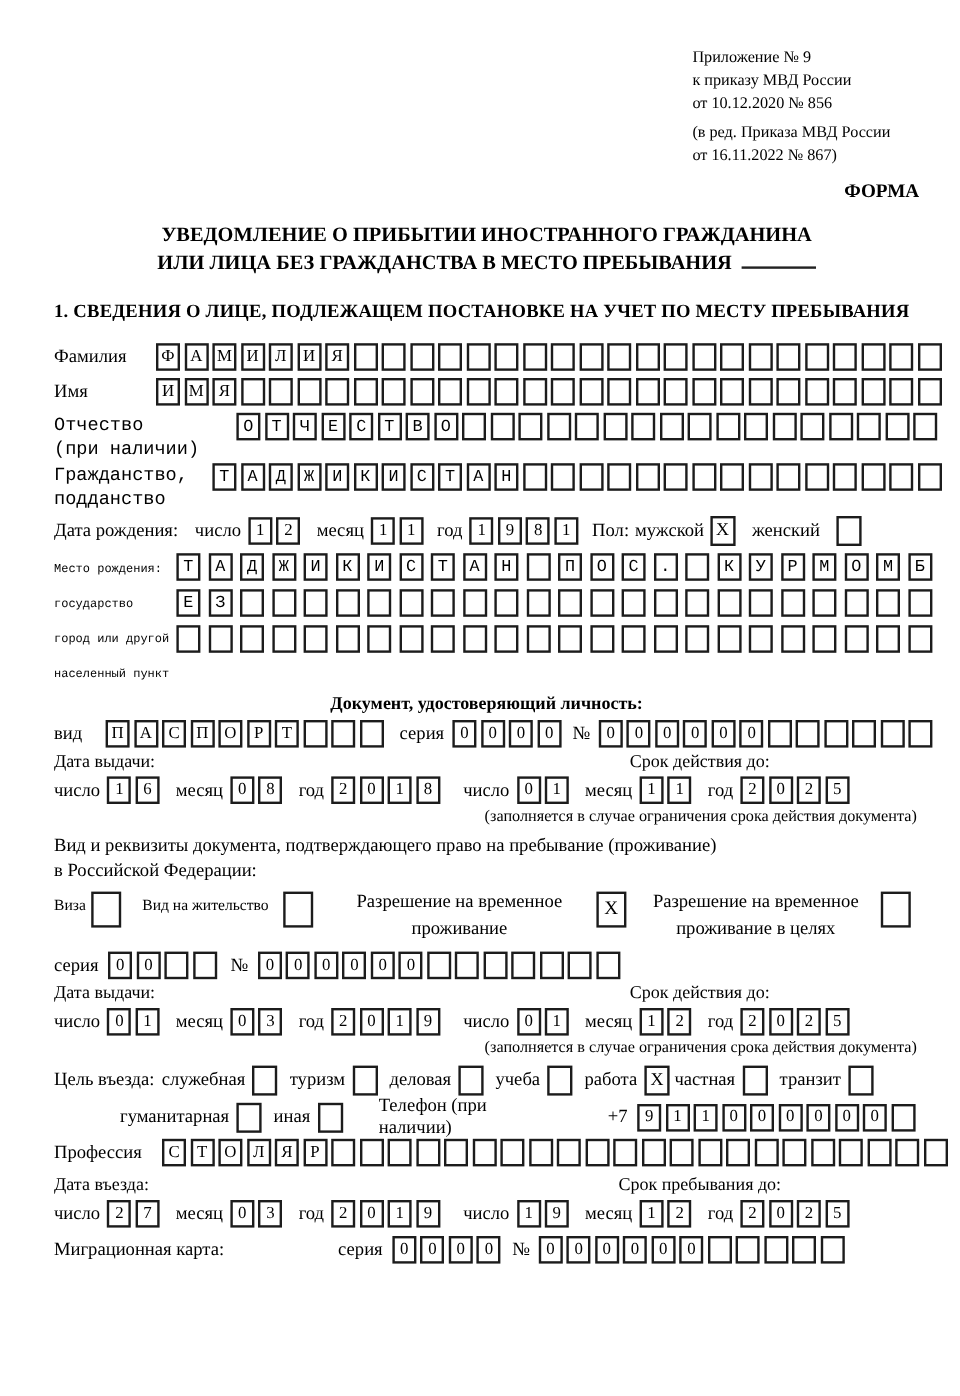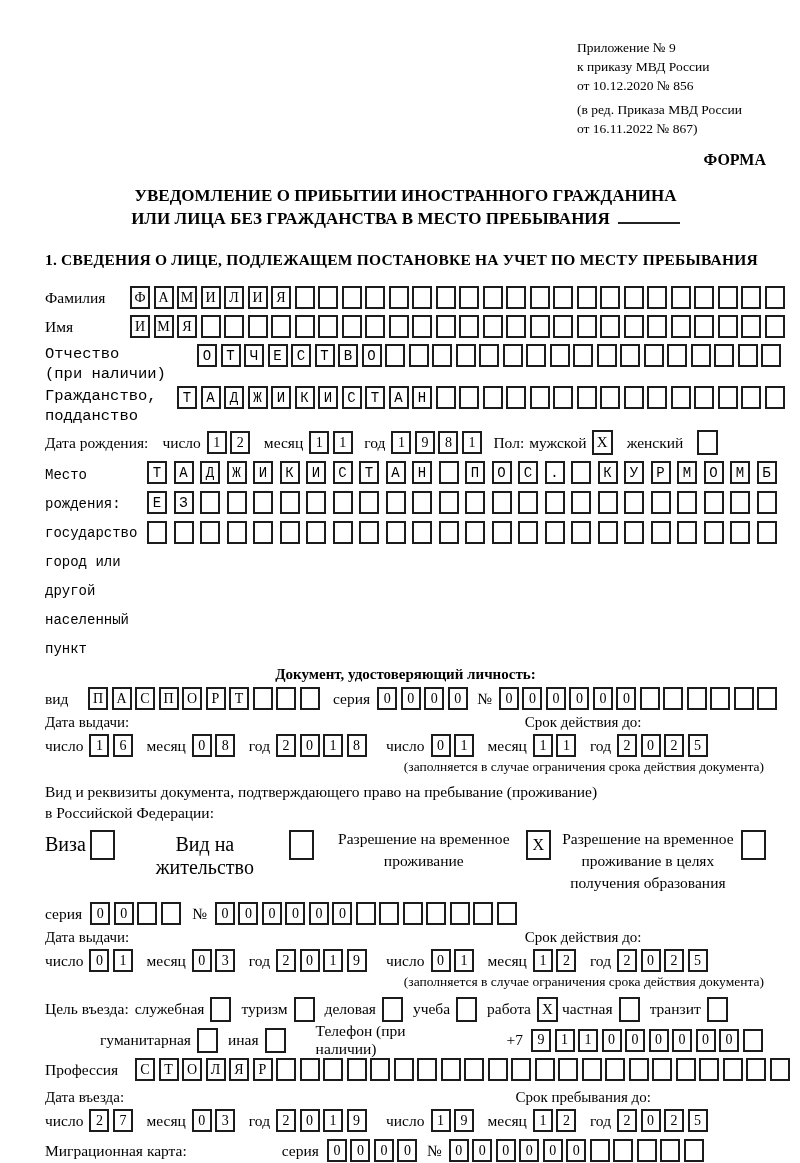--- a/index.html
+++ b/index.html
@@ -43,21 +43,21 @@
   .dlh .c2 { width:375px; text-align:center; margin-left:14px; }
   .dates { display:flex; align-items:center; height:25px; }
   .dg { display:flex; align-items:center; }
   .dg .dlbl { font-size:15.5px; margin-right:6px; }
   .dg .gap { width:10px; flex:none; }
   .dg-right { margin-left:16px; }
   .note-r { text-align:right; font-size:13.5px; margin:1px 2px 6px 0; }
 
   .res-line { font-size:15.5px; line-height:21px; }
   .cbx-row { display:flex; align-items:flex-start; margin-top:5px; margin-bottom:8px; }
-  .cbx-row .opt-lbl { font-size:20px; padding-top:5px;text-align:center; }
+  .cbx-row .opt-lbl { font-size:13px; padding-top:5px; }
   .cbx-row .center { text-align:center; font-size:15.5px; line-height:22px; }
   .cbx-row .cbox-lg { margin-top:2px; }
 
   .purpose-row { display:flex; align-items:center; height:26px; margin-bottom:5px; font-size:15.5px; }
   .purpose-row .cbox { margin-left:6px; margin-right:10px; }
 </style>
 </head>
 <body>
 
 <div class="page">
@@ -240,21 +240,21 @@
           <span class="cell">1</span>
         </div>
       <span class="lbl" style="margin-left:8px;">Пол:</span>
       <span class="lbl" style="margin-left:5px;">мужской</span>
       <span class="cbox" style="margin-left:5px;">X</span>
       <span class="lbl" style="margin-left:14px;">женский</span>
       <span class="cbox" style="margin-left:14px;"></span>
     </div>
 
     <div class="frow-top mb2">
-      <div class="lbl2" style="width:102px; line-height:29px; font-size:14px;">
+      <div class="lbl2" style="width:102px; line-height:29px; font-size:10px;">
         <div>Место рождения:</div>
         <div>государство</div>
         <div>город или другой</div>
         <div>населенный пункт</div>
       </div>
       <div>
         <div class="cells cells-sp mb7">
             <span class="cell">Т</span>
             <span class="cell">А</span>
             <span class="cell">Д</span>
@@ -434,21 +434,20 @@
       <span class="opt-lbl" style="margin-left:18px;">Вид на жительство</span>
       <span class="cbox-lg cbox" style="margin-left:12px;"></span>
       <div class="center" style="width:216px; margin-left:14px;">
         <div>Разрешение на временное</div>
         <div>проживание</div>
       </div>
       <span class="cbox-lg cbox" style="margin-left:6px;">X</span>
       <div class="center" style="width:196px; margin-left:10px;">
         <div>Разрешение на временное</div>
         <div>проживание в целях</div>
-        <div>получения образования</div>
       </div>
       <span class="cbox-lg cbox" style="margin-left:6px;"></span>
     </div>
 
     <div class="frow mb4">
       <span class="lbl" style="margin-right:8px;">серия</span>
       <div class="cells">
           <span class="cell">0</span>
           <span class="cell">0</span>
           <span class="cell"></span>

